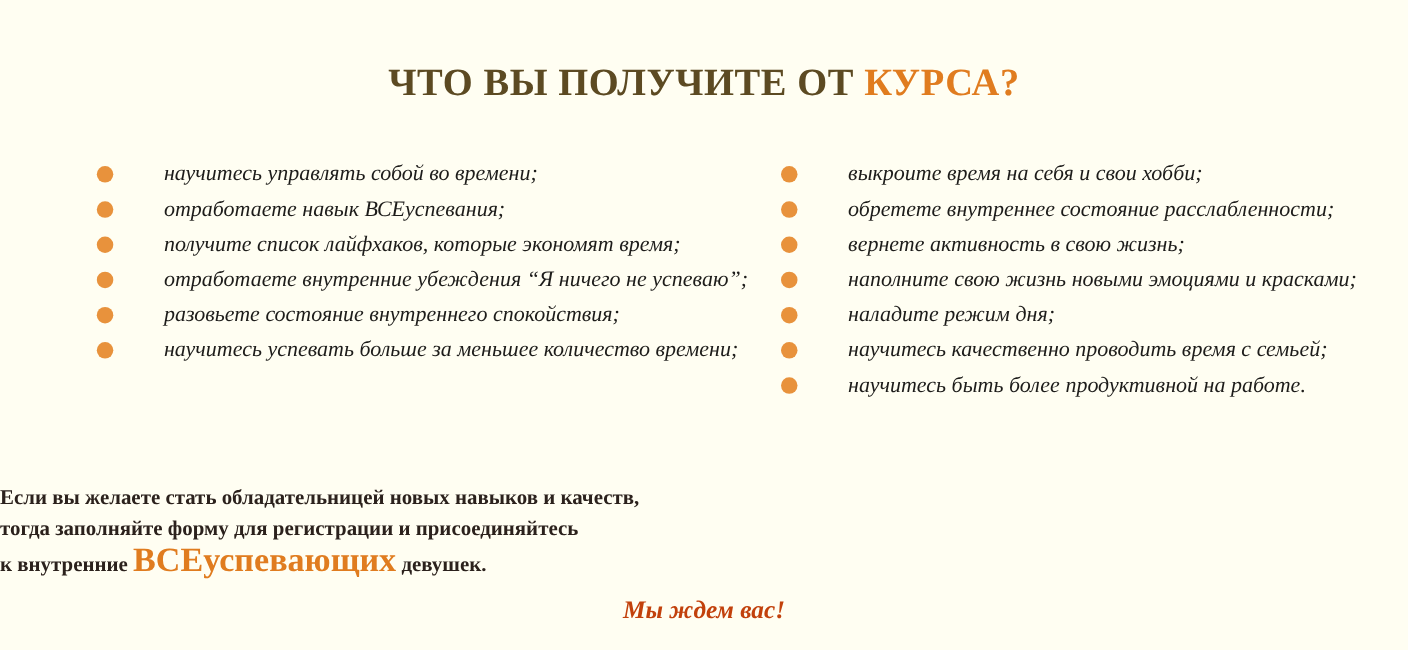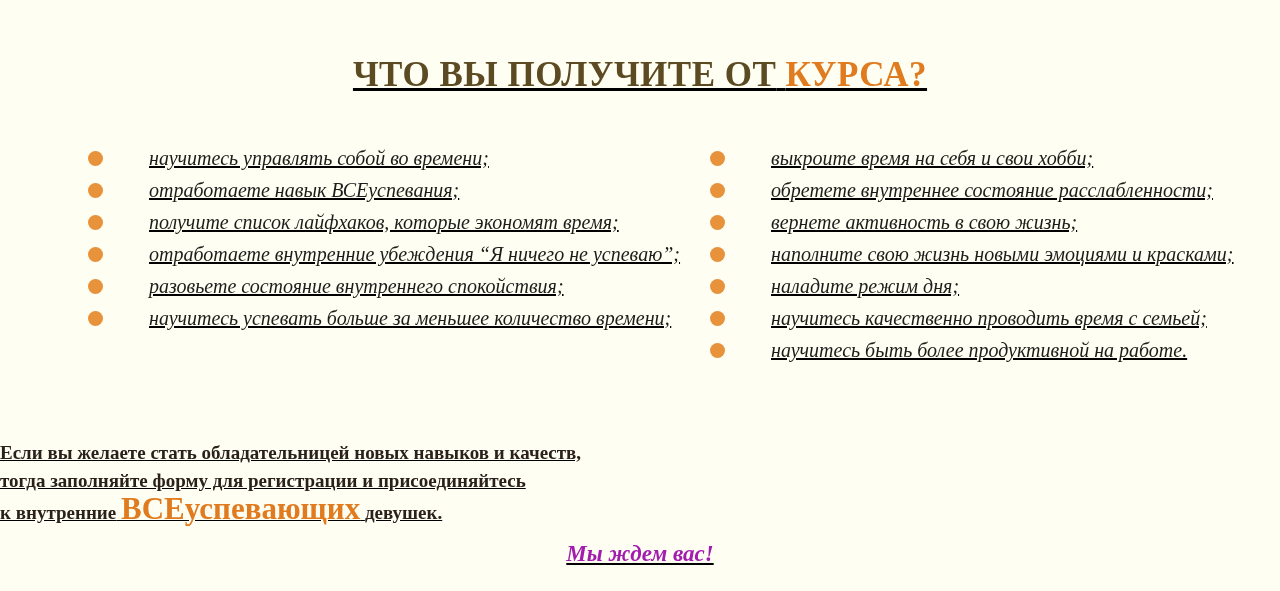--- a/index.html
+++ b/index.html
@@ -11,21 +11,20 @@
     width: 1280px;
     height: 591px;
     background: #FFFEF2;
     font-family: "Liberation Serif", "DejaVu Serif", serif;
     overflow: hidden;
   }
   .page {
     width: 1280px;
     height: 554px;
     position: relative;
-    text-decoration: underline;
   }
   
   .title {
     margin: 0;
     padding-top: 56px;
     text-align: center;
     font-size: 35px;
     font-weight: bold;
     letter-spacing: 0.5px;
     color: #5C4A22;
@@ -78,21 +77,21 @@
     color: #E07C1F;
     font-size: 31px;
   }
   
   .closing {
     margin-top: 14px;
     text-align: center;
     font-weight: bold;
     font-style: italic;
     font-size: 23px;
-    color: #a21caf;
+    color: #c2410c;
   }
 </style>
 </head>
 <body>
 
 <div class="page">
 
   <h1 class="title">
     <span>ЧТО ВЫ ПОЛУЧИТЕ ОТ</span>
     <span class="accent">КУРСА?</span>

